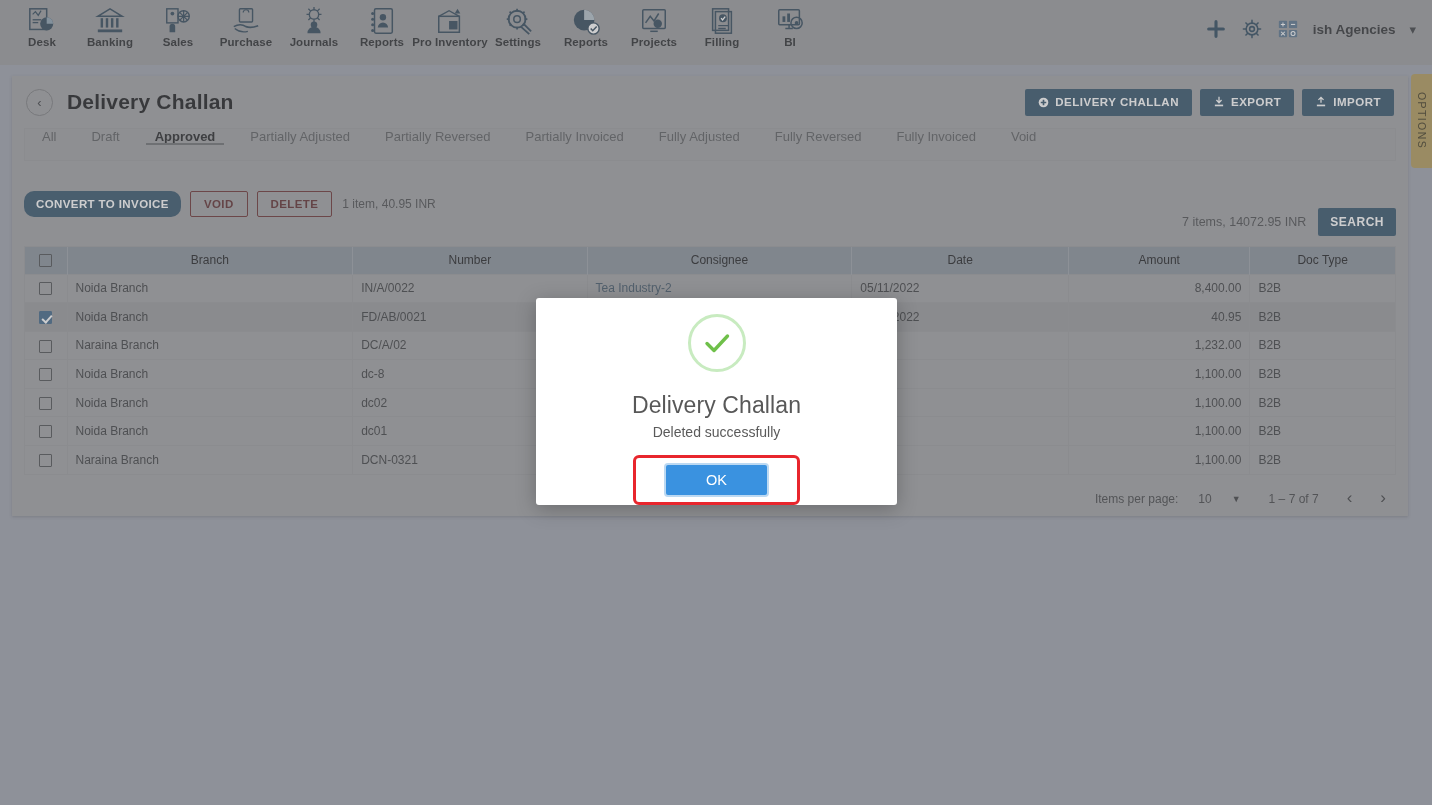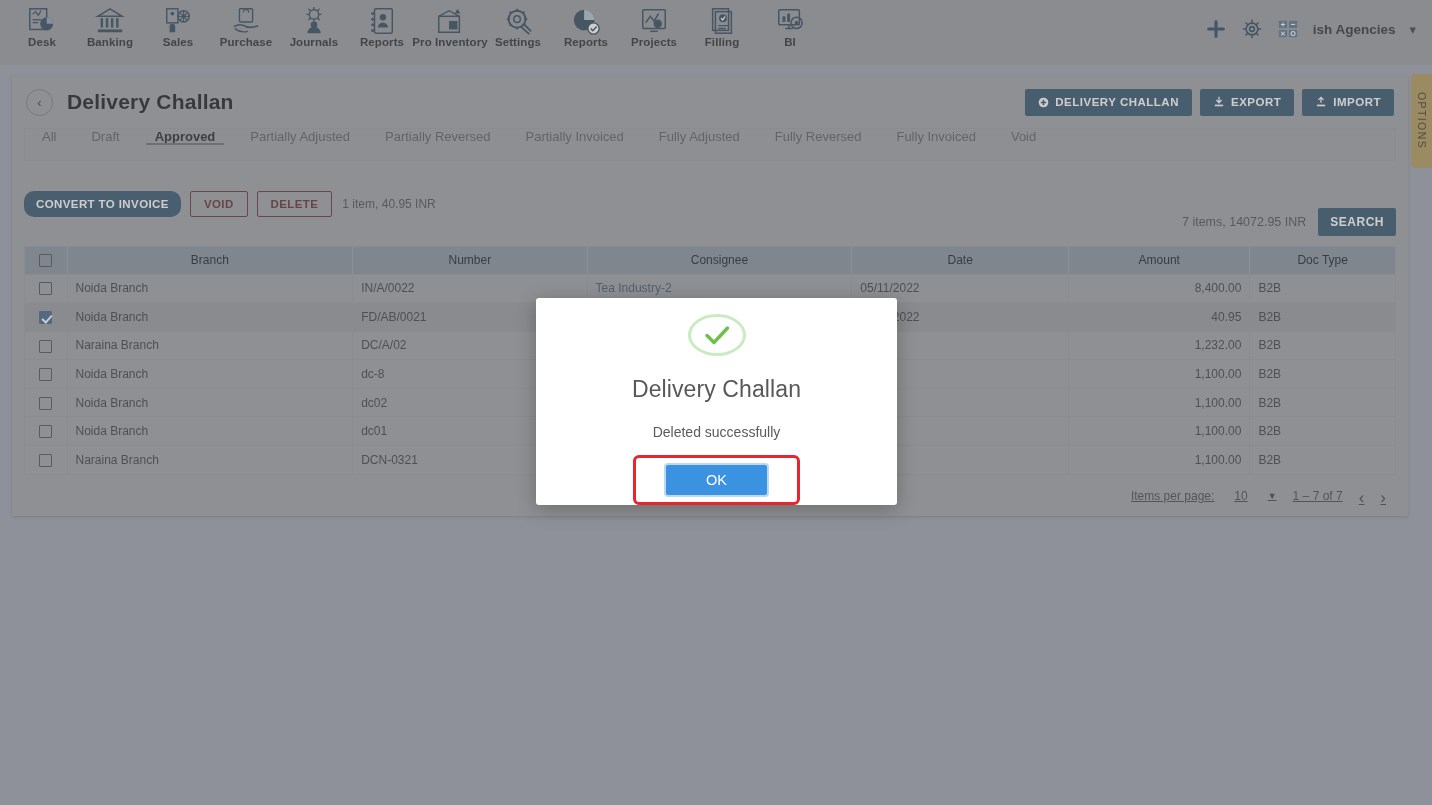--- a/index.html
+++ b/index.html
@@ -137,22 +137,22 @@
     background: #1c6fba; border-color: #1c6fba; position: relative;
   }
   .cbox.checked:after {
     content: ""; position: absolute; left: 3.4px; top: 0.8px;
     width: 4px; height: 8px; border: solid #fff; border-width: 0 2px 2px 0;
     transform: rotate(42deg);
   }
 
   
   .paginator {
-    display: flex; align-items: flex-start; justify-content: flex-end; gap: 16px;
-    padding: 14px 22px 0 0; font-size: 12px; color: #43484f; text-decoration: underline;
+    display: flex; align-items: flex-end; justify-content: flex-end; gap: 28px;
+    padding: 14px 22px 0 0; font-size: 12px; color: #43484f;
   }
   .pg-sel { display: flex; align-items: center; gap: 20px; }
   .pg-arrow { font-size: 17px; color: #3d4249; cursor: pointer; line-height: 1; }
   .caret { font-size: 9px; color: #3d4249; }
 
   
   .modal {
     position: absolute; left: 536px; top: 298px; width: 361px; height: 207px;
     background: #fff; border-radius: 3px;
     box-shadow: 0 4px 20px rgba(0,0,0,0.25);
@@ -160,21 +160,21 @@
     padding-top: 16px;
   }
   .check-circle {
     width: 58px; height: 58px; border-radius: 50%; border: 3px solid #c8ebc0;
     display: flex; align-items: center; justify-content: center;
   }
   .modal-title {
     margin-top: 20px; font-size: 23px; color: #585858; font-weight: normal;
     letter-spacing: 0.1px;
   }
-  .modal-sub { margin-top: 21px; font-size: 14px; color: #5a5a5a; }
+  .modal-sub { margin-top: 5px; font-size: 14px; color: #5a5a5a; }
   .okwrap {
     margin-top: 15px; border: 3px solid #e8262d; padding: 5px 28px;
     background: #fff; border-radius: 6px;
   }
   .btn-ok {
     background: #3a92e0; border: 2px solid #bcd9f2; color: #fff;
     font-size: 14.5px; padding: 7px 40px; border-radius: 4px; cursor: pointer;
     font-family: "Liberation Sans", sans-serif;
   }
 </style>

